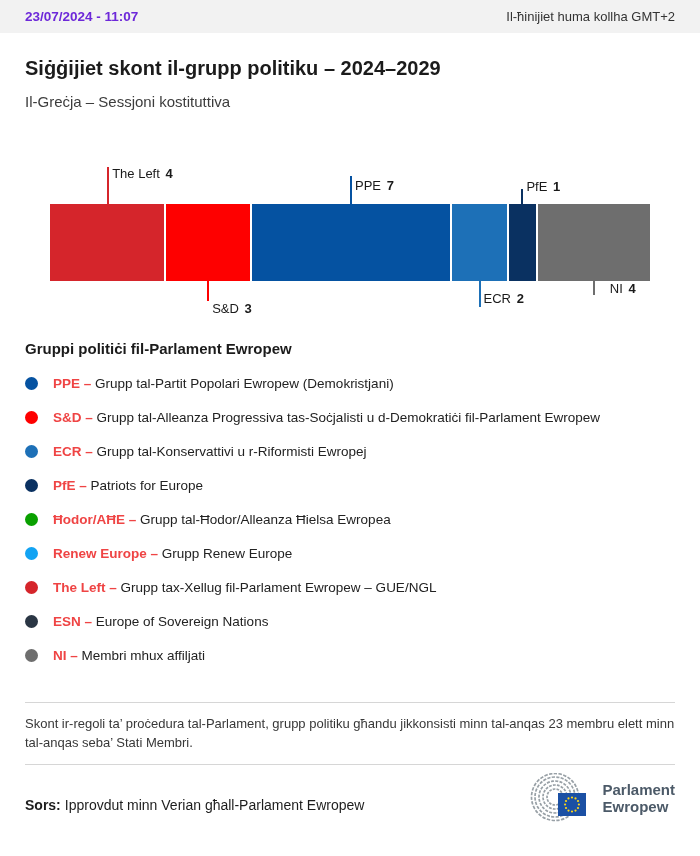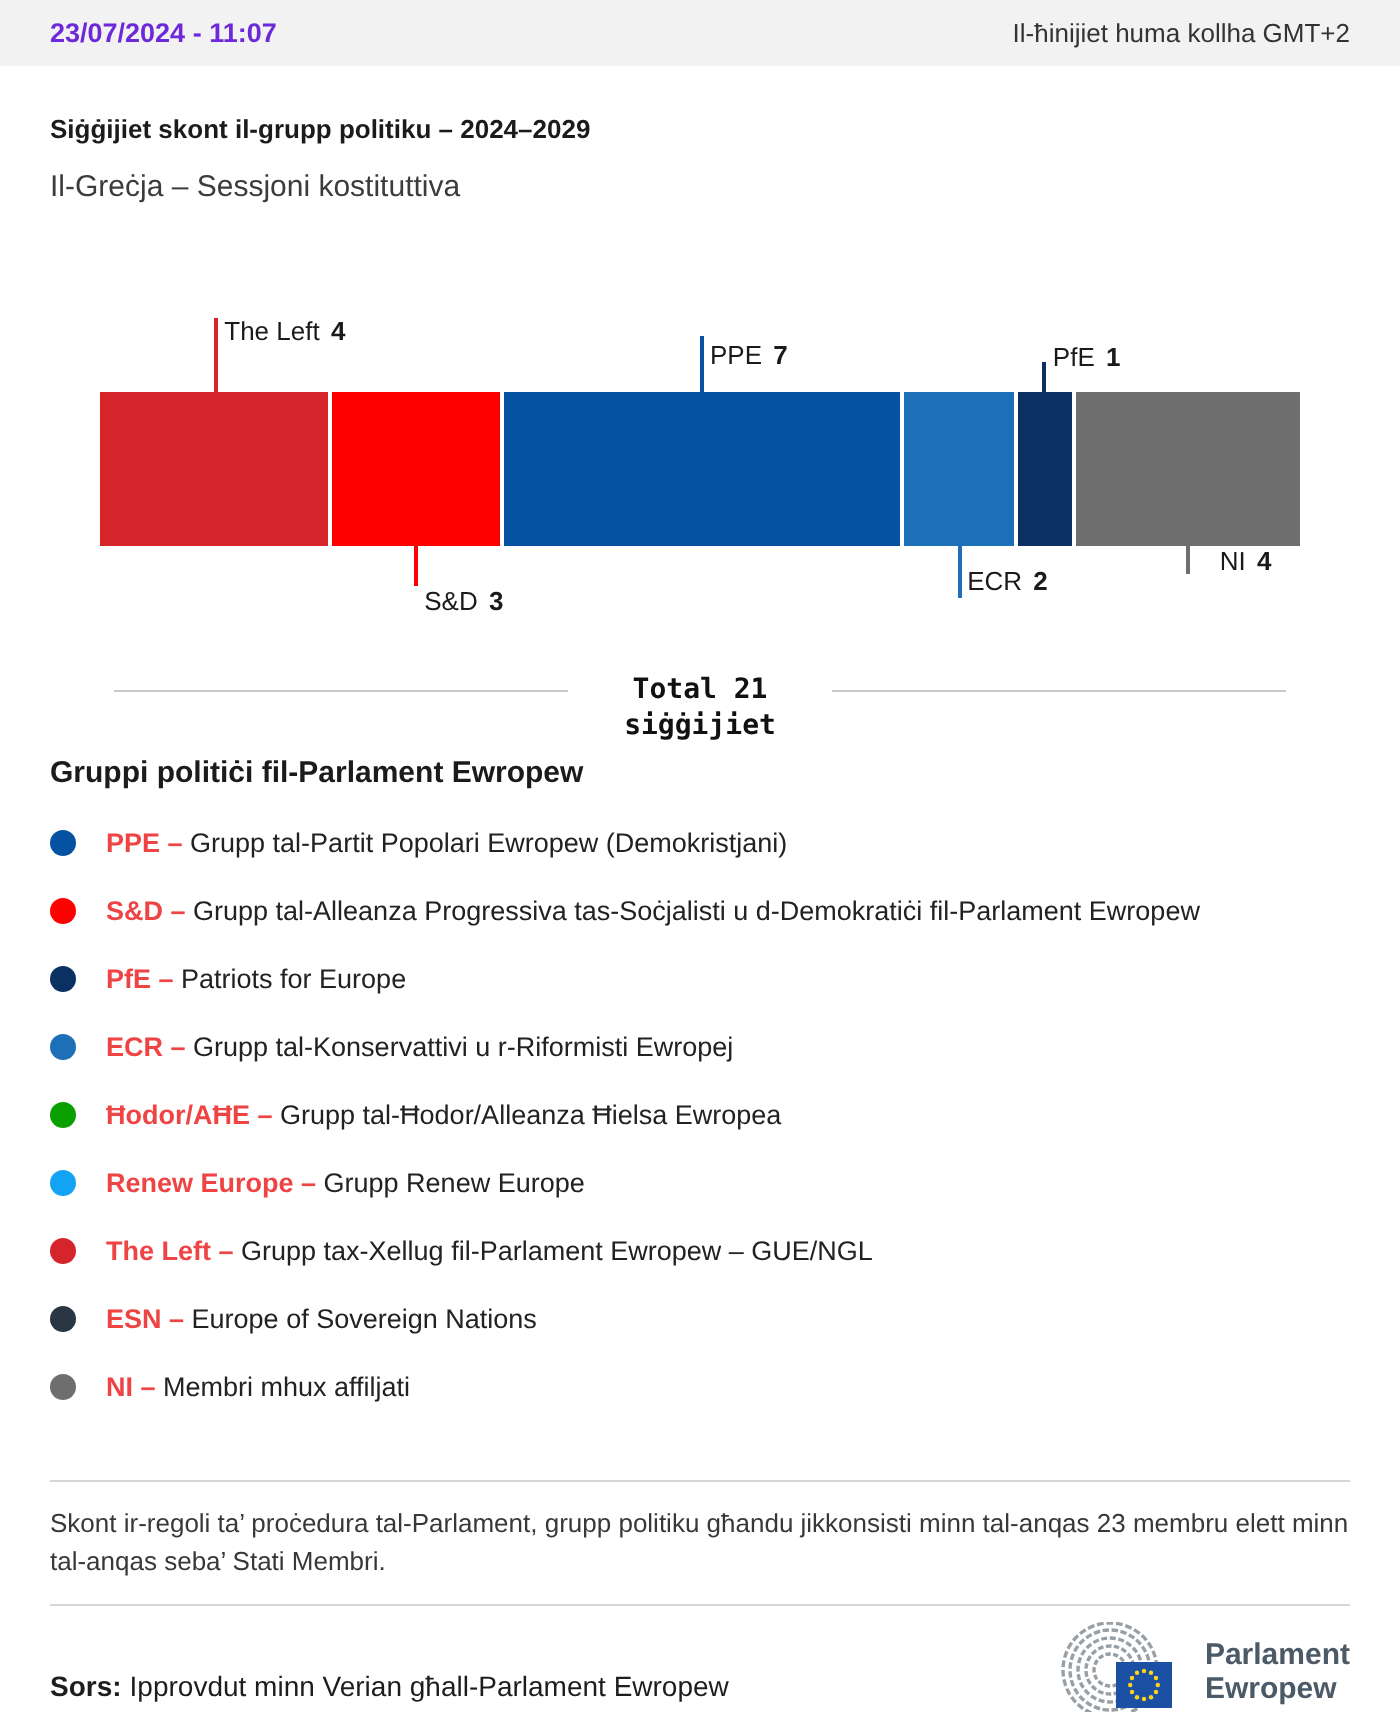--- a/index.html
+++ b/index.html
@@ -9,21 +9,21 @@
     font-family:"Liberation Sans", sans-serif;
     color:#1d1d1d; position:relative;
   }
   .topbar {
     height:33px; background:#f2f2f2; display:flex;
     align-items:center; justify-content:space-between; padding:0 25px;
   }
   .topbar .dt { font-size:13.5px; font-weight:bold; color:#6d28d9; }
   .topbar .tz { font-size:13px; color:#333; }
   .main { padding:0 25px; }
-  .title { margin-top:24px; font-size:13px; font-weight:bold; color:#1b1b1b; }
+  .title { margin-top:24px; font-size:20px; font-weight:bold; color:#1b1b1b; }
   .subtitle { margin-top:13px; font-size:15px; color:#3c3c3c; }
 
   .chart-area { position:relative; height:190px; margin:34px -25px 0 -25px; }
   .seat-bar { position:absolute; left:50px; top:60px; width:600px; height:77px; display:flex; }
   .seg { height:100%; }
   .seg + .seg { border-left:2px solid #fff; }
   .tick { position:absolute; width:2px; }
   .ann-label { position:absolute; white-space:nowrap; font-size:13px; color:#1a1a1a; line-height:14px; }
   .ann-label b { margin-left:2px; }
 
@@ -79,46 +79,38 @@
       <div class="tick" style="left: 350px; height: 28px; top: 32px; background: rgb(5, 82, 161);"></div>
       <div class="ann-label" style="left: 355px; top: 35px;"><span>PPE</span> <b>7</b></div>
       <div class="tick" style="left: 478.571px; height: 26px; top: 137px; background: rgb(29, 112, 183);"></div>
       <div class="ann-label" style="left: 483.571px; top: 148px;"><span>ECR</span> <b>2</b></div>
       <div class="tick" style="left: 521.429px; height: 15px; top: 45px; background: rgb(10, 49, 97);"></div>
       <div class="ann-label" style="left: 526.429px; top: 36px;"><span>PfE</span> <b>1</b></div>
       <div class="tick" style="left: 592.857px; height: 14px; top: 137px; background: rgb(110, 110, 110);"></div>
       <div class="ann-label" style="left: 597.857px; top: 138px; padding-left: 12px;"><span>NI</span> <b>4</b></div>
     </div>
 
-  <div class="total-row">
-    <div class="rule"></div>
-    <div class="total-text">
-      <div>Total 21</div>
-      <div>siġġijiet</div>
-    </div>
-    <div class="rule"></div>
-  </div>
 
   <div class="legend-heading">Gruppi politiċi fil-Parlament Ewropew</div>
   <div class="legend">
       <div class="legend-item">
         <span class="dot" style="background: rgb(5, 82, 161);"></span>
         <span class="legend-text"><b>PPE – </b>Grupp tal-Partit Popolari Ewropew (Demokristjani)</span>
       </div>
       <div class="legend-item">
         <span class="dot" style="background: rgb(254, 0, 0);"></span>
         <span class="legend-text"><b>S&amp;D – </b>Grupp tal-Alleanza Progressiva tas-Soċjalisti u d-Demokratiċi fil-Parlament Ewropew</span>
       </div>
       <div class="legend-item">
+        <span class="dot" style="background: rgb(29, 112, 183);"></span>
+        <span class="legend-text"><b>ECR – </b>Grupp tal-Konservattivi u r-Riformisti Ewropej</span>
+      </div>
+      <div class="legend-item">
         <span class="dot" style="background: rgb(10, 49, 97);"></span>
         <span class="legend-text"><b>PfE – </b>Patriots for Europe</span>
-      </div>
-      <div class="legend-item">
-        <span class="dot" style="background: rgb(29, 112, 183);"></span>
-        <span class="legend-text"><b>ECR – </b>Grupp tal-Konservattivi u r-Riformisti Ewropej</span>
       </div>
       <div class="legend-item">
         <span class="dot" style="background: rgb(9, 160, 0);"></span>
         <span class="legend-text"><b>Ħodor/AĦE – </b>Grupp tal-Ħodor/Alleanza Ħielsa Ewropea</span>
       </div>
       <div class="legend-item">
         <span class="dot" style="background: rgb(18, 163, 243);"></span>
         <span class="legend-text"><b>Renew Europe – </b>Grupp Renew Europe</span>
       </div>
       <div class="legend-item">

